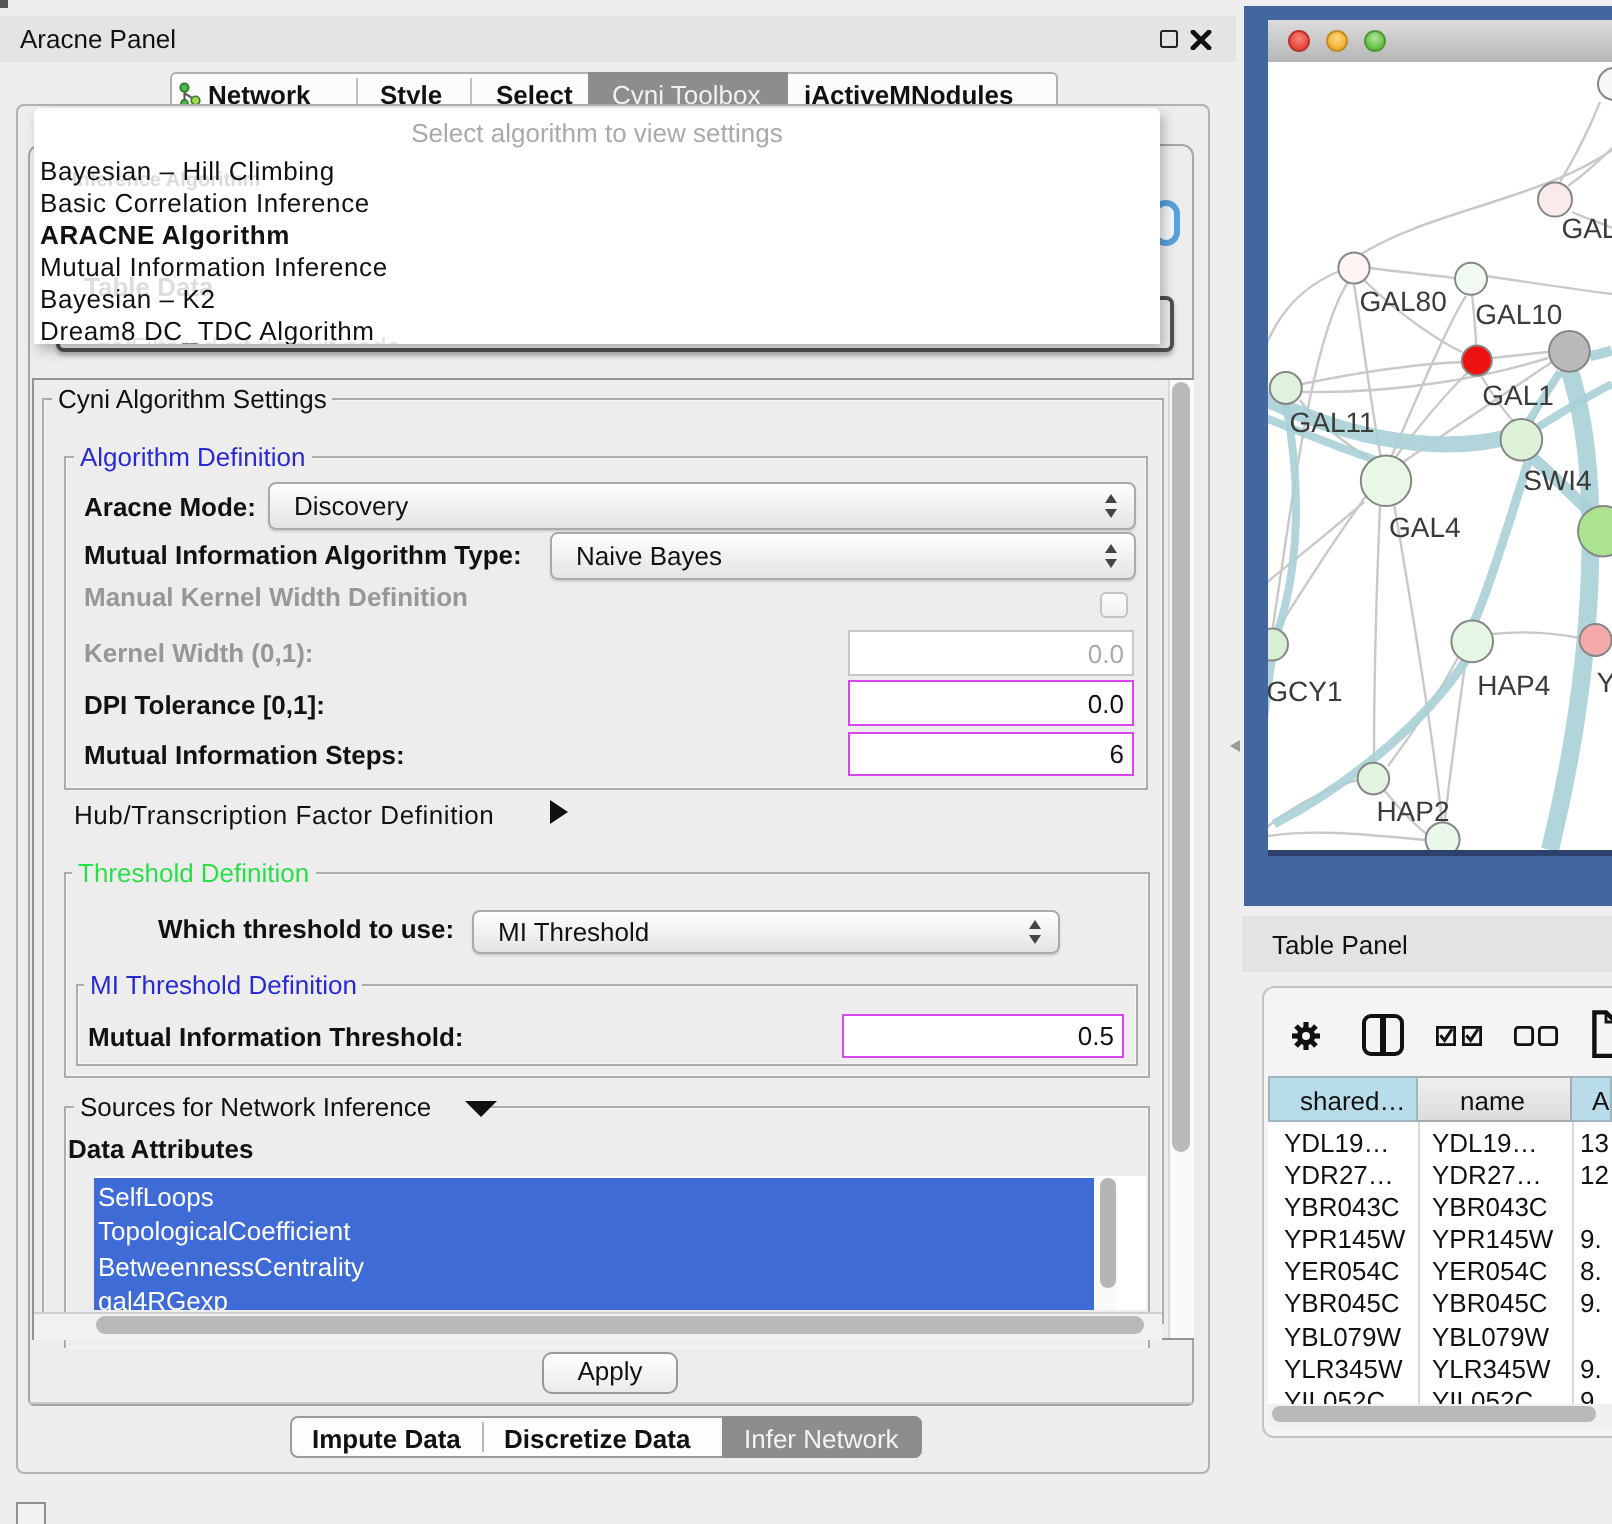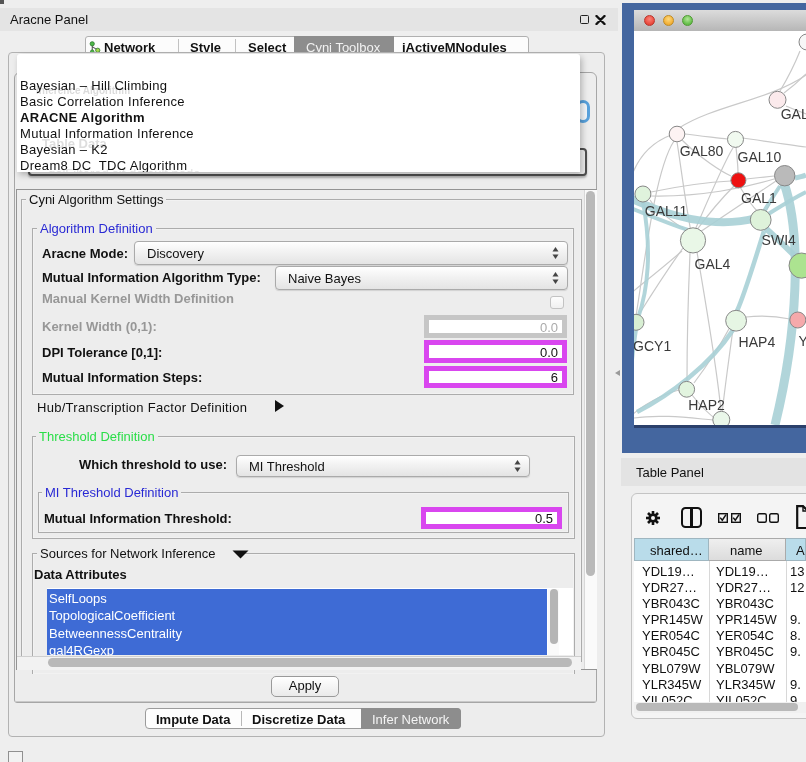--- a/index.html
+++ b/index.html
@@ -2,21 +2,21 @@
 <html><head><meta charset="utf-8">
 <style>
 html,body{margin:0;padding:0;}
 body{width:806px;height:762px;overflow:hidden;background:#eeeeee;font-family:"Liberation Sans",sans-serif;position:relative;}
 .abs{position:absolute;}
 .b13{font-size:13px;font-weight:bold;color:#111;}
 .r13{font-size:13px;color:#111;}
 .combo{position:absolute;border:1px solid #aaa;border-radius:4px;background:linear-gradient(#ffffff,#f2f2f2 45%,#e4e4e4);box-shadow:0 1px 1px rgba(0,0,0,0.12);}
 .combo .ct{position:absolute;left:12px;top:50%;transform:translateY(-50%);font-size:13px;color:#111;}
 .carr{position:absolute;right:8px;top:50%;transform:translateY(-50%);width:7px;height:12px;}
-.fld{position:absolute;background:#fff;border:5px solid #d946ef;font-size:13px;color:#111;text-align:right;}
+.fld{position:absolute;background:#fff;border:1px solid #d946ef;font-size:13px;color:#111;text-align:right;}
 .fld span{position:absolute;right:4px;top:50%;transform:translateY(-50%);}
 .grp{position:absolute;border:1px solid #acacac;box-shadow:inset 0 0 0 0.5px rgba(255,255,255,0.6);}
 .gtitle{position:absolute;background:#ededed;padding:0 3px;font-size:13px;line-height:13px;}
 </style></head>
 <body>
 
 <div class="abs" style="left:0;top:0;width:4px;height:4px;background:#555;"></div>
 
 <div class="abs" style="left:0;top:8px;width:618px;height:23px;background:#e4e4e4;">
   <div class="abs r13" style="left:10px;top:4px;">Aracne Panel</div>
@@ -151,20 +151,21 @@
 <div class="abs b13" style="left:252px;top:712px;">Discretize Data</div>
 <div class="abs" style="left:372px;top:712px;font-size:13px;color:#f4f4f4;">Infer Network</div>
 
 <div class="abs" style="left:8px;top:751px;width:13px;height:11px;border:1px solid #909090;background:#f2f2f2;"></div>
 
 <div class="abs" style="left:17px;top:54px;width:563px;height:118px;background:#ffffff;box-shadow:2px 3px 6px rgba(0,0,0,0.25);border-radius:3px 3px 0 0;"></div>
 <div class="abs" style="left:17px;top:54px;width:563px;height:118px;overflow:hidden;">
   <div class="abs" style="left:19px;top:31px;font-size:10px;font-weight:bold;color:rgba(110,110,110,0.25);">Inference Algorithm</div>
   <div class="abs" style="left:25px;top:82px;font-size:13px;font-weight:bold;color:rgba(110,110,110,0.23);">Table Data</div>
   <div class="abs" style="left:31px;top:112px;font-size:13px;color:rgba(110,110,110,0.20);">galFiltered.sif default node</div>
+  <div class="abs" style="left:0;top:5px;width:563px;text-align:center;font-size:13px;color:#a9a9a9;">Select algorithm to view settings</div>
   <div class="abs" style="left:3px;top:24px;font-size:13px;line-height:16px;letter-spacing:0.3px;color:#111;">Bayesian – Hill Climbing<br>Basic Correlation Inference<br><b>ARACNE Algorithm</b><br>Mutual Information Inference<br>Bayesian – K2<br>Dream8 DC_TDC Algorithm</div>
 </div>
 
 <div class="abs" style="left:622px;top:3px;width:184px;height:450px;background:#44669f;"></div>
 <div class="abs" style="left:634px;top:10px;width:172px;height:21px;background:linear-gradient(#dcdcdc,#b6b6b6);border-bottom:1px solid #888;">
   <div class="abs" style="left:10px;top:5px;width:11px;height:11px;border-radius:50%;background:radial-gradient(circle at 50% 35%,#f98379,#ed4f42 60%,#d2362b);border:0.5px solid #b8352c;box-sizing:border-box;"></div>
   <div class="abs" style="left:29px;top:5px;width:11px;height:11px;border-radius:50%;background:radial-gradient(circle at 50% 35%,#fcd97e,#f5b43c 60%,#dd9b28);border:0.5px solid #c08c24;box-sizing:border-box;"></div>
   <div class="abs" style="left:48px;top:5px;width:11px;height:11px;border-radius:50%;background:radial-gradient(circle at 50% 35%,#b3e698,#6cc351 60%,#54a93a);border:0.5px solid #4f9a33;box-sizing:border-box;"></div>
 </div>
 <svg class="abs" style="left:634px;top:31px;" width="172" height="394" viewBox="0 0 172 394">

